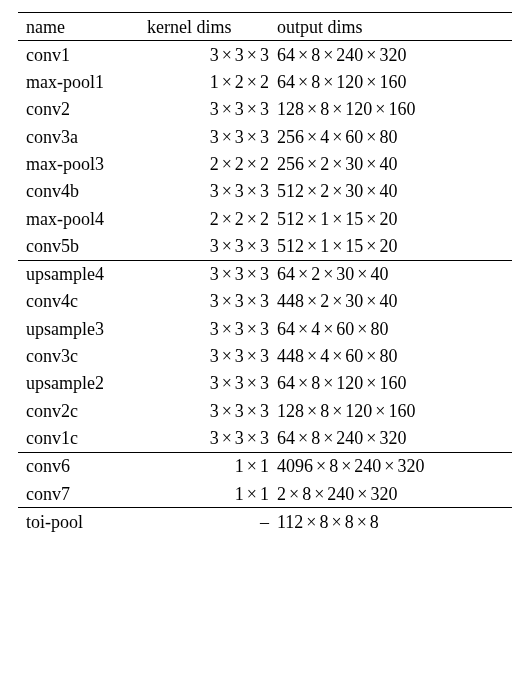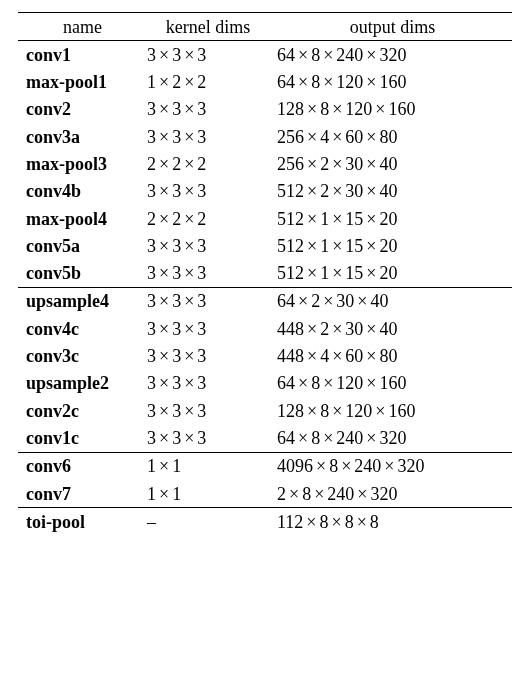--- a/index.html
+++ b/index.html
@@ -22,23 +22,23 @@
     col.c-name { width: 125px; }
     col.c-kern { width: 130px; }
     col.c-out { width: 239px; }
     th, td {
       padding: 1.5px 4px;
       font-weight: normal;
       vertical-align: middle;
       line-height: 1.35;
       white-space: nowrap;
     }
-    th { text-align: center; }
-    td.name { text-align: left; padding-left: 8px; font-weight: bold; }
-    td.kern { text-align: left; }
+    th { text-align: left; }
+    td.name { text-align: left; padding-left: 8px; }
+    td.kern { text-align: right; }
     td.out { text-align: left; }
     .times { padding: 0 3px; }
     .hr-row td {
       padding: 0;
       height: 0;
       border-top: 1px solid #000;
     }
     
   </style>
 </head>
@@ -51,21 +51,21 @@
         <col class="c-kern">
         <col class="c-out">
   </colgroup>
 
   <tbody>
         <tr class="hr-row">
           <td colspan="3"></td>
         </tr>
 
   <tr>
-    <th class="name" style="text-align:center;padding-left:8px">name</th>
+    <th class="name" style="text-align:left;padding-left:8px">name</th>
     <th class="kern">kernel dims</th>
     <th class="out">output dims</th>
   </tr>
 
 
   </tbody>
       <tbody id="table-body">
         <tr class="hr-row">
           <td colspan="3"></td>
         </tr>
@@ -98,41 +98,41 @@
           <td class="name">conv4b</td>
           <td class="kern">3<span class="times">×</span>3<span class="times">×</span>3</td>
           <td class="out">512<span class="times">×</span>2<span class="times">×</span>30<span class="times">×</span>40</td>
         </tr>
         <tr>
           <td class="name">max-pool4</td>
           <td class="kern">2<span class="times">×</span>2<span class="times">×</span>2</td>
           <td class="out">512<span class="times">×</span>1<span class="times">×</span>15<span class="times">×</span>20</td>
         </tr>
         <tr>
-          <td class="name">conv5a</td>
-          <td class="kern">3<span class="times">×</span>3<span class="times">×</span>3</td>
-          <td class="out">512<span class="times">×</span>1<span class="times">×</span>15<span class="times">×</span>20</td>
-        </tr>
-        <tr>
           <td class="name">conv5b</td>
           <td class="kern">3<span class="times">×</span>3<span class="times">×</span>3</td>
           <td class="out">512<span class="times">×</span>1<span class="times">×</span>15<span class="times">×</span>20</td>
         </tr>
         <tr class="hr-row">
           <td colspan="3"></td>
         </tr>
         <tr>
           <td class="name">upsample4</td>
           <td class="kern">3<span class="times">×</span>3<span class="times">×</span>3</td>
           <td class="out">64<span class="times">×</span>2<span class="times">×</span>30<span class="times">×</span>40</td>
         </tr>
         <tr>
           <td class="name">conv4c</td>
           <td class="kern">3<span class="times">×</span>3<span class="times">×</span>3</td>
           <td class="out">448<span class="times">×</span>2<span class="times">×</span>30<span class="times">×</span>40</td>
+        </tr>
+        <tr>
+          <td class="name">upsample3</td>
+          <td class="kern">3<span class="times">×</span>3<span class="times">×</span>3</td>
+          <td class="out">64<span class="times">×</span>4<span class="times">×</span>60<span class="times">×</span>80</td>
         </tr>
         <tr>
           <td class="name">conv3c</td>
           <td class="kern">3<span class="times">×</span>3<span class="times">×</span>3</td>
           <td class="out">448<span class="times">×</span>4<span class="times">×</span>60<span class="times">×</span>80</td>
         </tr>
         <tr>
           <td class="name">upsample2</td>
           <td class="kern">3<span class="times">×</span>3<span class="times">×</span>3</td>
           <td class="out">64<span class="times">×</span>8<span class="times">×</span>120<span class="times">×</span>160</td>

